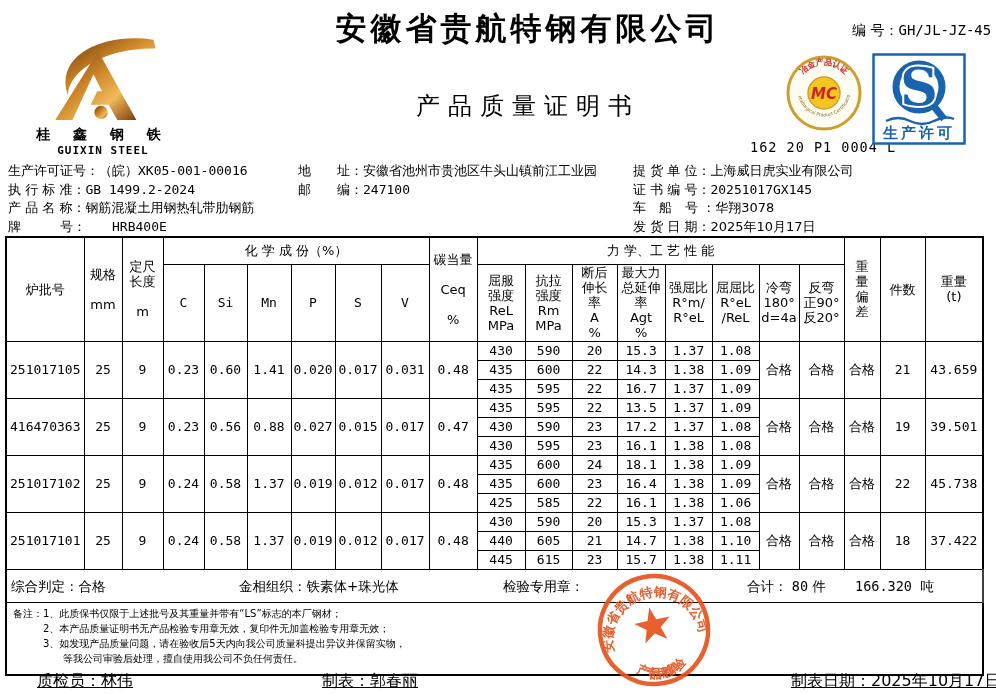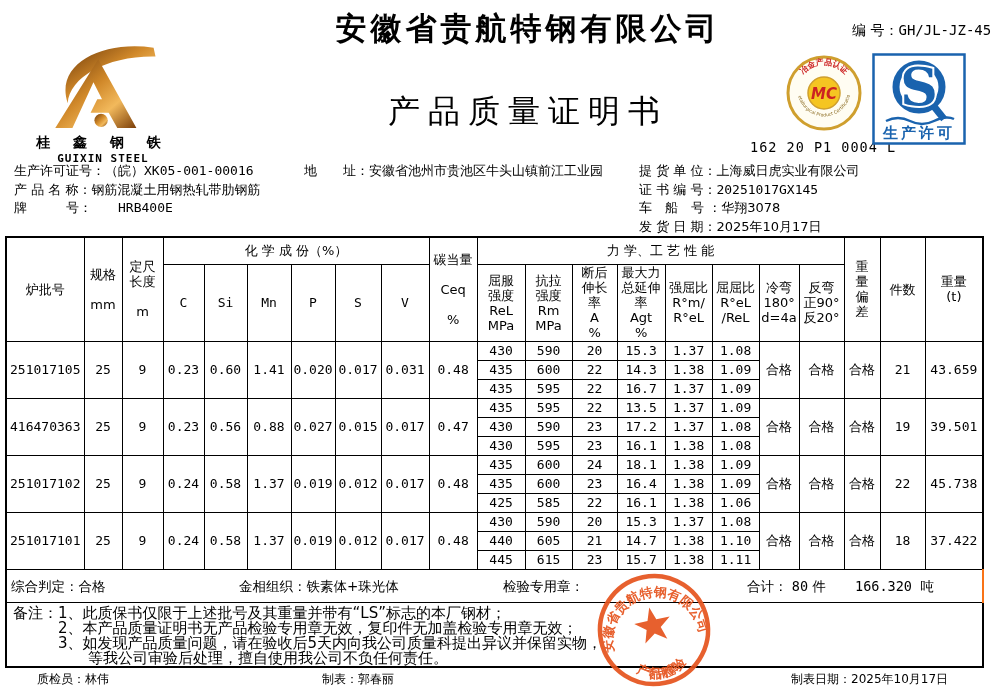--- a/index.html
+++ b/index.html
@@ -4,64 +4,64 @@
 <style>
   * { box-sizing: border-box; }
   html,body { margin:0; padding:0; background:#ffffff; }
   .page {
     position:relative; width:996px; height:694px; background:#fff;
     font-family:"DejaVu Sans", "Liberation Sans", sans-serif; color:#000; overflow:hidden;
   }
   .mono { font-family:"DejaVu Sans Mono", "Liberation Mono", monospace; }
 
   
-  .logo-wrap { position:absolute; left:28px; top:44px; width:150px; text-align:center; }
+  .logo-wrap { position:absolute; left:28px; top:36px; width:150px; text-align:center; }
   .logo-cn { font-size:14px; font-weight:bold; letter-spacing:9px; margin-top:2px; white-space:nowrap; }
   .logo-en { font-size:11px; font-weight:bold; font-family:"DejaVu Sans Mono", monospace; letter-spacing:1px; white-space:nowrap; }
   .company-title {
     position:absolute; left:528px; top:8px; transform:translateX(-50%);
     font-family:"DejaVu Serif", "Liberation Serif", serif; font-weight:600;
     font-size:31px; letter-spacing:4px; white-space:nowrap;
   }
   .doc-subtitle {
     position:absolute; left:528px; top:90px; transform:translateX(-50%);
     font-family:Liberation Mono, monospace;
-    font-size:32px; letter-spacing:8px; white-space:nowrap;
+    font-size:24px; letter-spacing:8px; white-space:nowrap;
   }
   .doc-no { position:absolute; left:852px; top:22px; font-size:14px; white-space:nowrap; }
   .mc-badge { position:absolute; left:786px; top:55px; }
   .mc-code { position:absolute; left:750px; top:139px; font-size:13.5px; letter-spacing:1px; white-space:nowrap; }
   .qs-badge { position:absolute; left:872px; top:53px; }
 
   
   .info { position:absolute; top:162px; left:0; width:996px; font-size:13px; }
   .info-col { position:absolute; top:0; }
   .info-col.c1 { left:8px;   width:290px; }
   .info-col.c2 { left:298px; width:335px; }
   .info-col.c3 { left:633px; width:360px; }
-  .info-line { height:18.5px; line-height:18.5px; white-space:nowrap;margin-left:6px; }
+  .info-line { height:18.5px; line-height:18.5px; white-space:nowrap; }
 
   
   .cert-table {
     position:absolute; left:5px; top:236px; width:977px;
     border-collapse:collapse; table-layout:fixed; border:2px solid #000;
   }
   .cert-table td { border:1px solid #000; text-align:center; vertical-align:middle; padding:0; font-size:13px; overflow:hidden; }
   .hdr { white-space:pre-line; line-height:15px; }
   .grp { height:27px; }
   .hdr2 td { height:77px; }
   .cert-table td.val { font-family:"DejaVu Sans Mono", "Liberation Mono", monospace; font-size:13px; height:19px; }
-  .sumrow td { height:32px; border-left:2px solid #000; border-right:2px solid #f97316; }
+  .sumrow td { height:32px; border-left:2px solid #000; border-right:2px solid #404040; }
   .sum-inner { position:relative; height:32px; font-size:13.5px; text-align:left; }
   .sum-item { position:absolute; top:8px; white-space:nowrap; }
   .notesrow td { height:62px; border-left:2px solid #000; border-right:2px solid #000; border-bottom:2px solid #000; }
-  .notes-inner { text-align:left; font-size:15px; line-height:15.2px; padding:3px 0 0 6px; }
+  .notes-inner { text-align:left; font-size:10px; line-height:15.2px; padding:3px 0 8px 6px; }
 
   
-  .footer-line { position:absolute; top:671px; font-size:12px; white-space:nowrap; }
+  .footer-line { position:absolute; top:671px; font-size:16px; white-space:nowrap;text-decoration:underline; }
   .f1 { left:37px; } .f2 { left:322px; } .f3 { left:791px; }
 
   
   .stamp { position:absolute; left:594px; top:568px; width:120px; height:124px; z-index:5; opacity:0.92; pointer-events:none; }
 </style>
 </head>
 <body>
 
 <div class="page">
 
@@ -114,25 +114,27 @@
       <line x1="60" y1="51" x2="72" y2="66" stroke="#1a63ae" stroke-width="7"></line>
       <text x="47" y="52" font-size="52" font-weight="bold" fill="#1a63ae" stroke="#ffffff" stroke-width="4" paint-order="stroke" text-anchor="middle" font-family="DejaVu Serif, serif">S</text>
       <path d="M 14,68 Q 26,62 38,68 T 62,68 T 82,66" fill="none" stroke="#1a63ae" stroke-width="2.5"></path>
       <text x="47" y="85" font-size="15" font-weight="bold" fill="#1a63ae" letter-spacing="3" text-anchor="middle">生产许可</text>
     </svg>
   </div>
 
   <div class="info">
     <div class="info-col c1">
       <div class="info-line"><span>生产许可证号：</span><span class="mono">（皖）XK05-001-00016</span></div>
+      <div class="info-line"><span>执 行 标 准：</span><span class="mono">GB 1499.2-2024</span></div>
       <div class="info-line"><span>产 品 名 称：</span><span>钢筋混凝土用钢热轧带肋钢筋</span></div>
       <div class="info-line"><span>牌　　　号：</span><span class="mono">　　HRB400E</span></div>
     </div>
     <div class="info-col c2">
       <div class="info-line"><span>地　　址：</span><span>安徽省池州市贵池区牛头山镇前江工业园</span></div>
+      <div class="info-line"><span>邮　　编：</span><span class="mono">247100</span></div>
     </div>
     <div class="info-col c3">
       <div class="info-line"><span>提 货 单 位：</span><span>上海威日虎实业有限公司</span></div>
       <div class="info-line"><span>证 书 编 号：</span><span class="mono">20251017GX145</span></div>
       <div class="info-line"><span>车　船　号 ：</span><span>华翔3078</span></div>
       <div class="info-line"><span>发 货 日 期：</span><span>2025年10月17日</span></div>
     </div>
   </div>
 
   <table class="cert-table">

